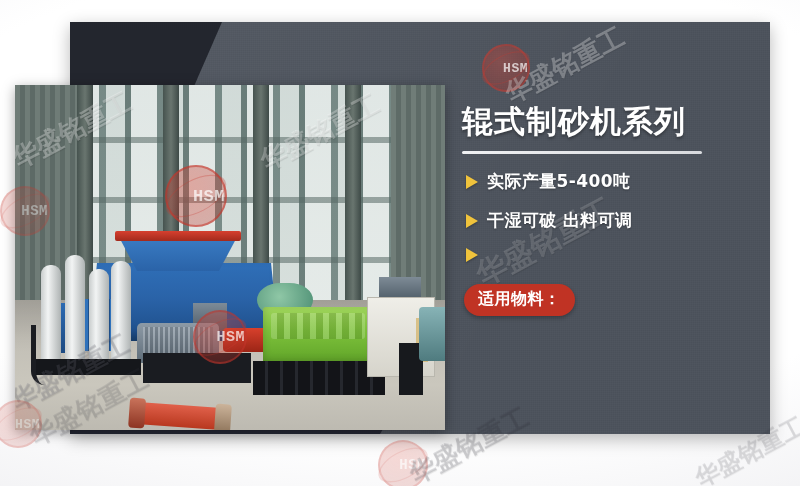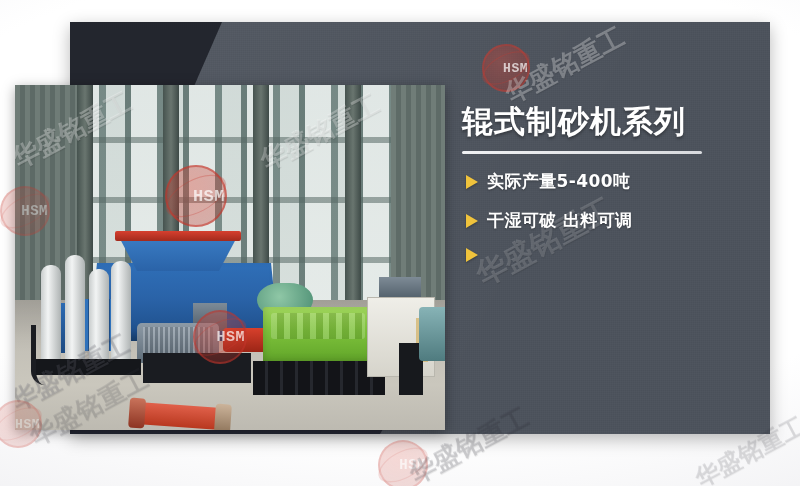--- a/index.html
+++ b/index.html
@@ -376,20 +376,21 @@
       </div>
       <div class="bullet">
         <span class="arrow"></span>
         <span class="bullet-txt">干湿可破  出料可调</span>
       </div>
       <div class="bullet">
         <span class="arrow"></span>
       </div>
     </div>
 
+    <div class="badge">适用物料：</div>
   </div>
 
   <div class="wm" style="left:0px;top:186px;">
     <div class="wm-logo" style="width:46px;height:46px;font-size:14px;position:relative;opacity:.55;">
       <span class="ring"></span>
       <span>HSM</span>
     </div>
   </div>
   <div class="wm" style="left:-6px;top:400px;">
     <div class="wm-logo" style="width:44px;height:44px;font-size:13px;position:relative;opacity:.45;">

